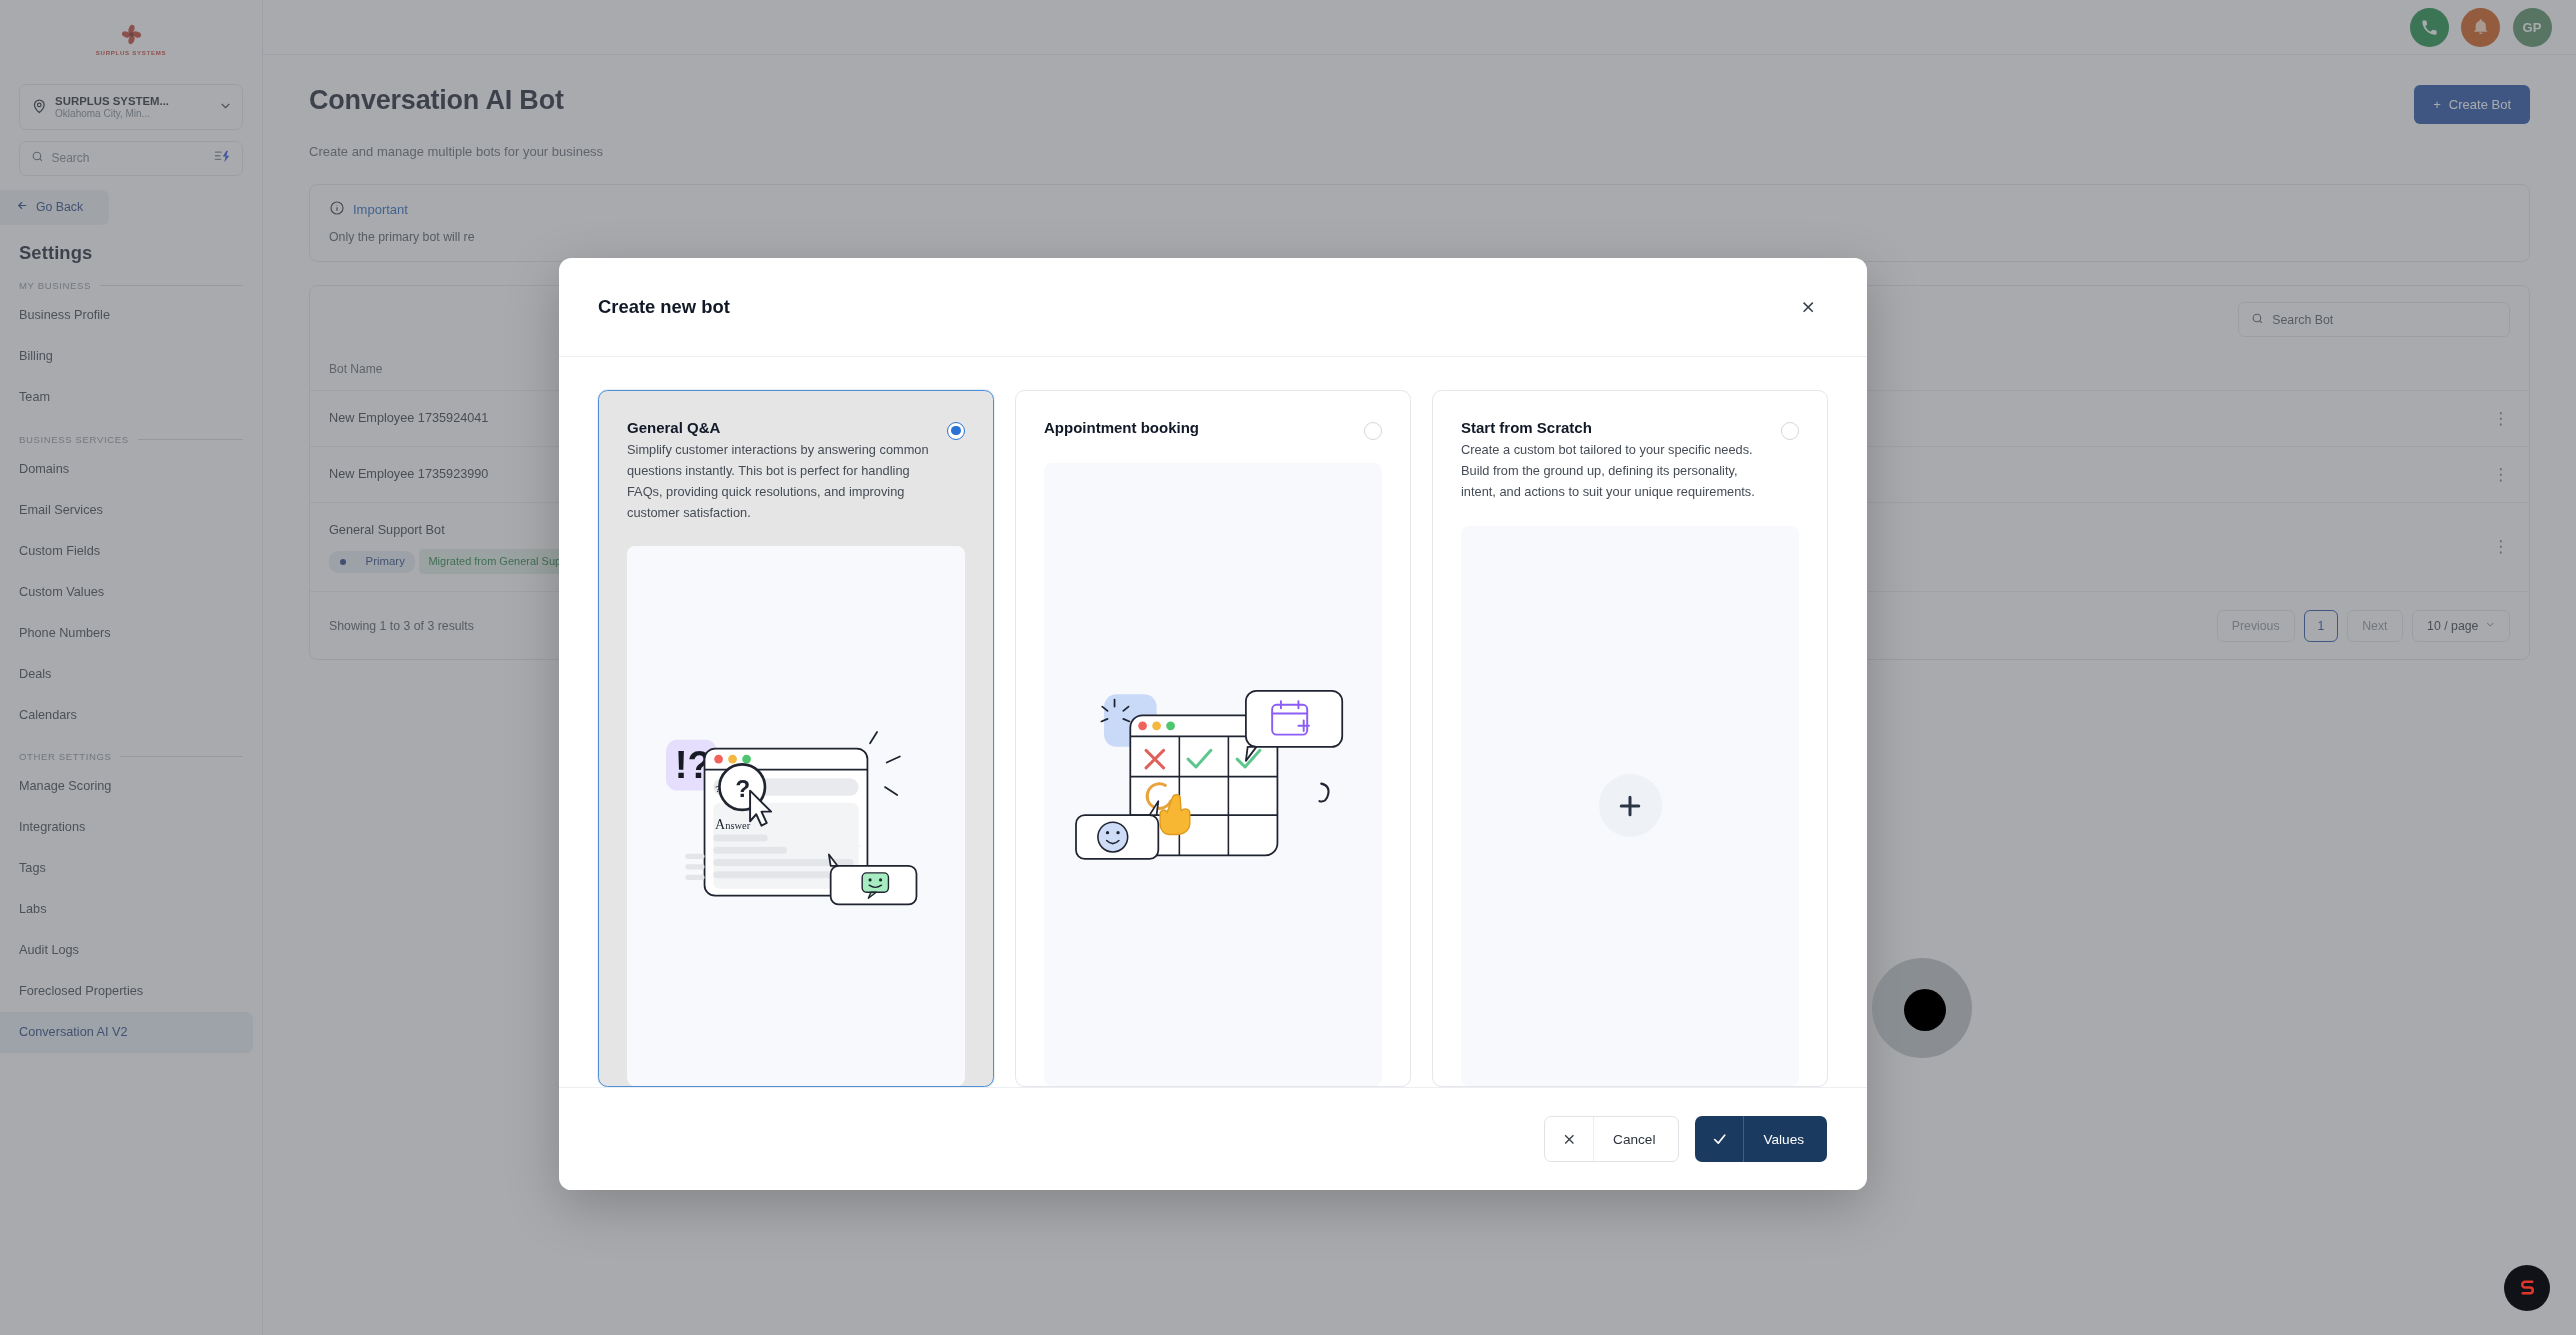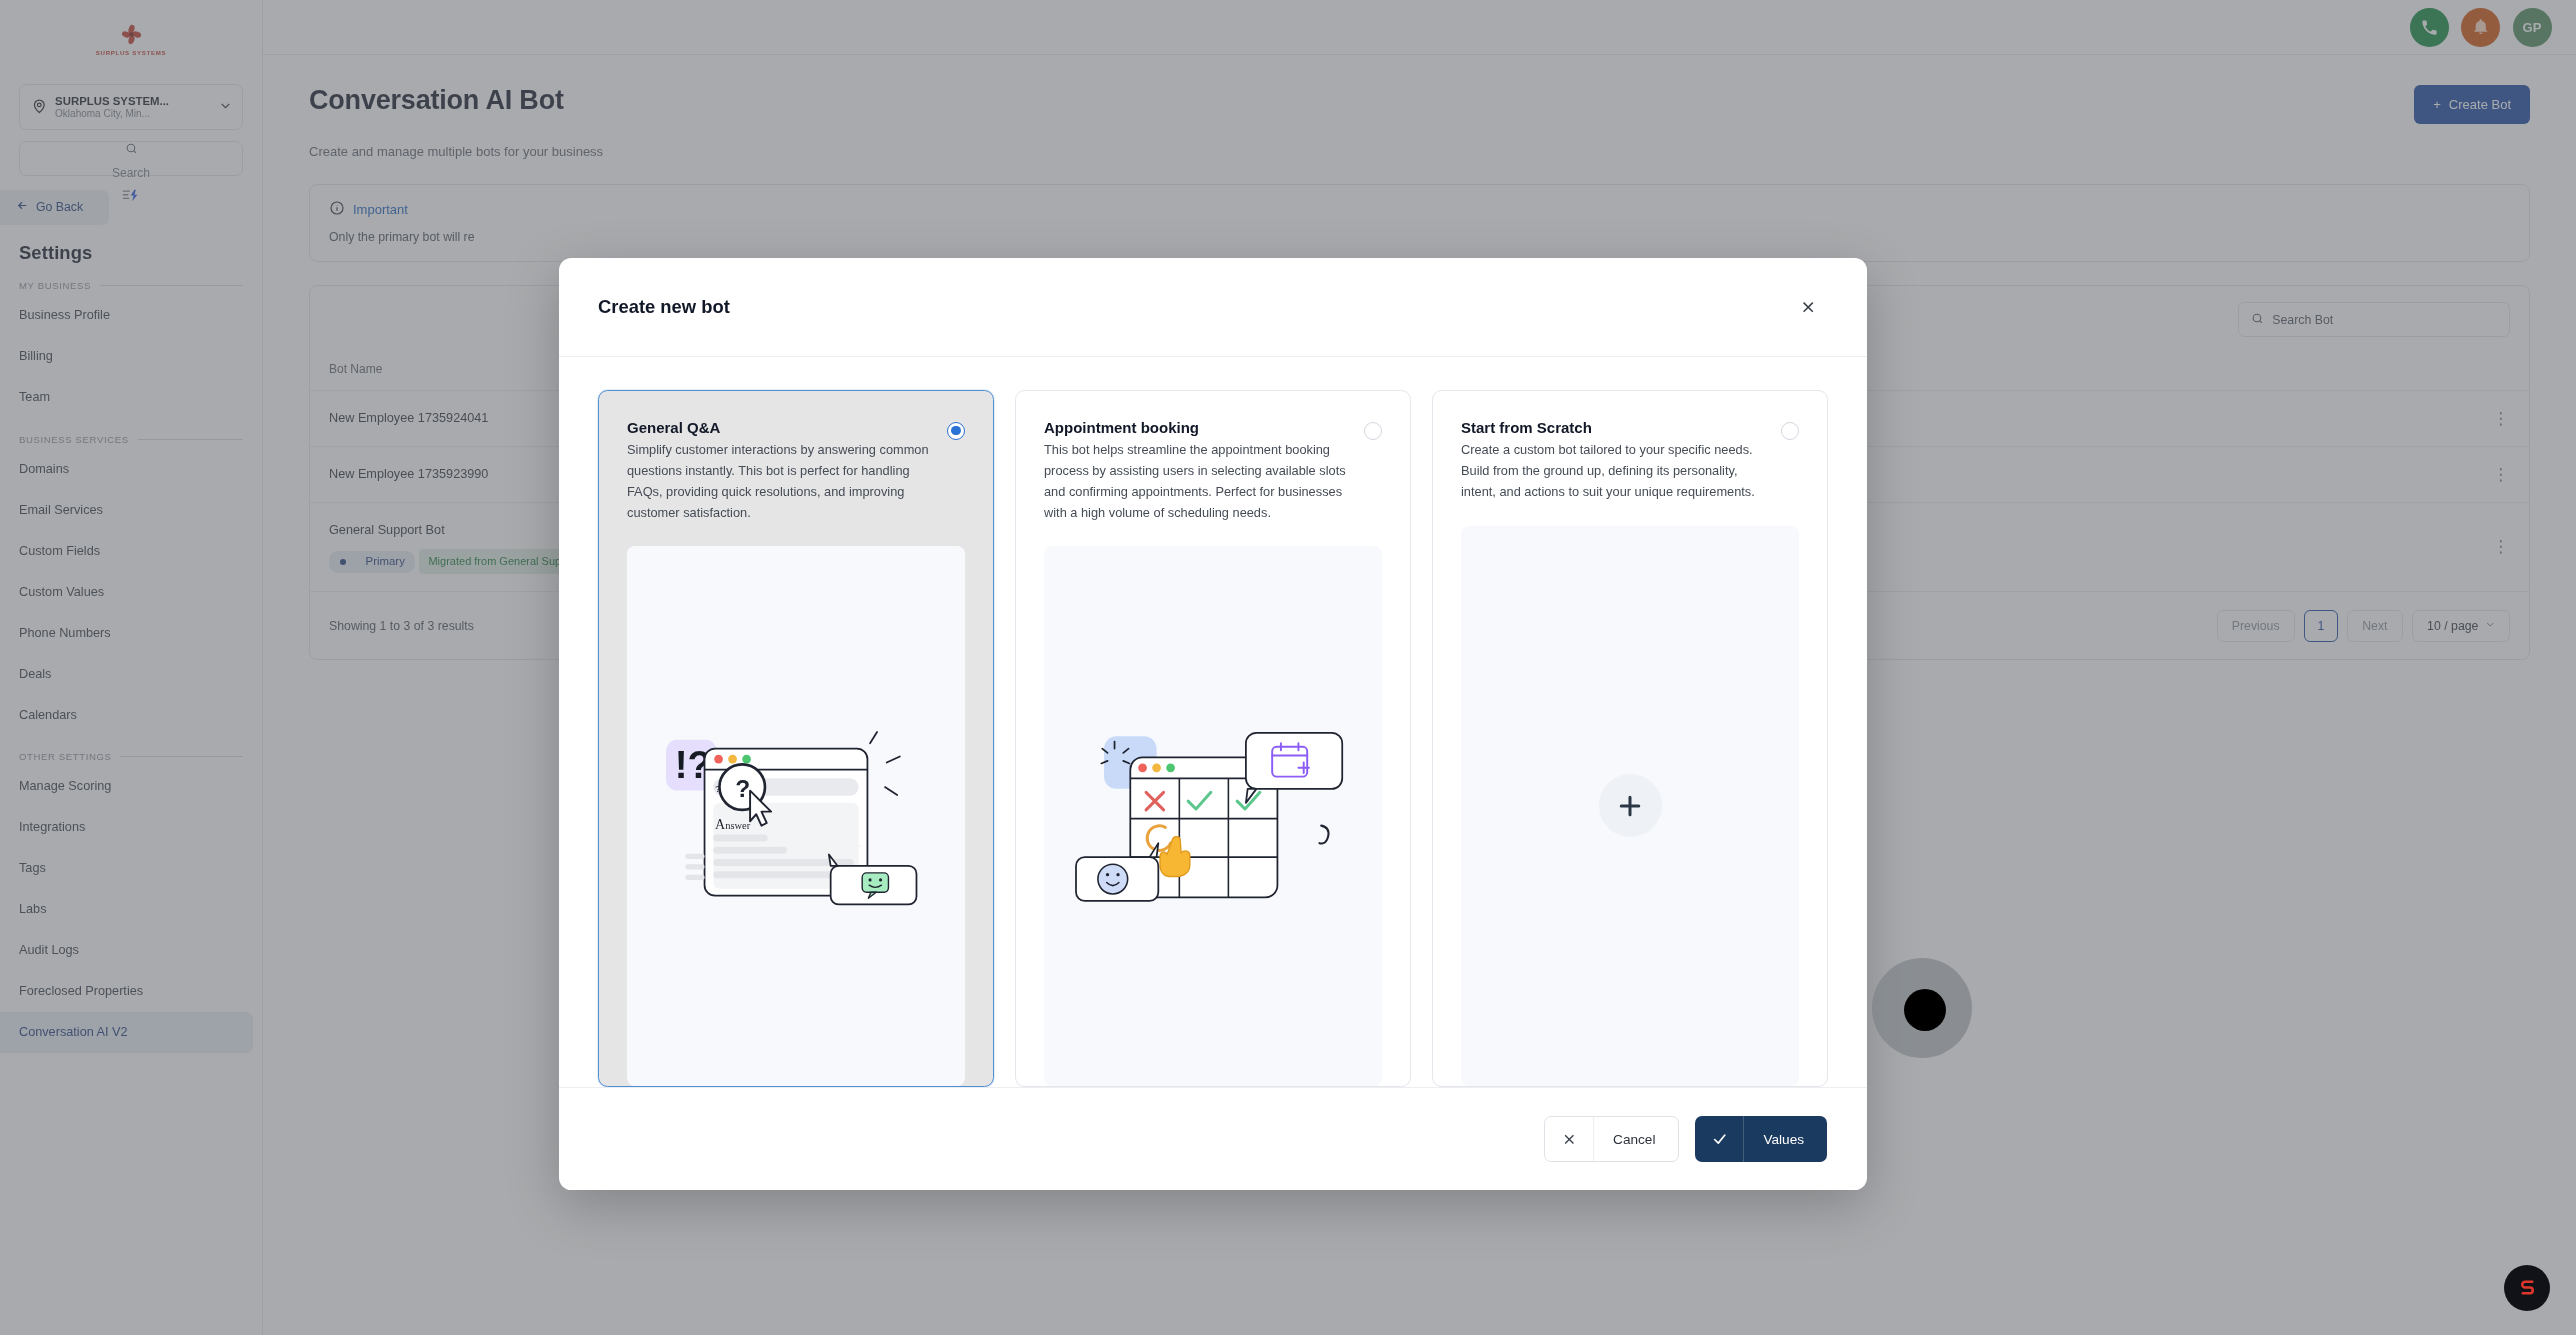--- a/index.html
+++ b/index.html
@@ -28,21 +28,21 @@
   .loc-box {
     margin: 5.3px 19px 0 19px; border: 0.9px solid #e3e6ea; border-radius: 7px;
     height: 46px; display: flex; align-items: center; gap: 8px; padding: 0 10.5px;
   }
   .loc-text { flex: 1; min-width: 0; }
   .loc-title { font-size: 11.4px; font-weight: 700; color: #1b1f26; line-height: 13px; }
   .loc-sub { font-size: 10px; color: #7b828c; line-height: 12.3px; }
 
   .search-box {
     margin: 10.5px 19px 0 19px; border: 0.9px solid #e3e6ea; border-radius: 7px;
-    height: 35px; display: flex; align-items: center; gap: 8px; padding: 0 10.5px; flex-direction: column;
+    height: 35px; display: flex; align-items: center; gap: 8px; padding: 0 10.5px;
   }
   .search-ph { font-size: 12px; color: #7b828c; flex: 1; }
 
   .go-back {
     margin: 14px 8.8px 0 0; height: 35px; border-radius: 0 7px 7px 0;
     background: #eef1f6; display: flex; align-items: center; gap: 7px;
     padding-left: 16px; width: 109px; color: #1b3a7a; font-size: 12.3px; font-weight: 500;
   }
   .settings-title { font-size: 18.4px; font-weight: 700; color: #111827;
                     margin: 17.5px 0 0 19px; letter-spacing: 0.1px; }
@@ -475,21 +475,20 @@
               <circle cx="261" cy="178" r="1.8" fill="#1f2430"></circle>
             <path d="M248 184q7 5 14 0" stroke="#1f2430" stroke-width="1.6" fill="none" stroke-linecap="round"></path>
           </svg>
         </div>
       </div>
 
       <div class="card">
         <div class="card-head">
           <div>
             <div class="card-title">Appointment booking</div>
-            <div class="card-desc">This bot helps streamline the appointment booking process by assisting users in selecting available slots and confirming appointments. Perfect for businesses with a high volume of scheduling needs.</div>
           </div>
           <div class="radio"></div>
         </div>
         <div class="illo">
           <svg width="289" height="184" viewBox="0 0 330 210">
             <rect x="40" y="14" width="60" height="60" rx="14" fill="#c8daf8"></rect>
             <g stroke="#1f2430" stroke-width="2" stroke-linecap="round">
               <path d="M52 28v-8"></path>
                 <path d="M44 33l-6-5"></path>
                 <path d="M62 33l6-5"></path>

